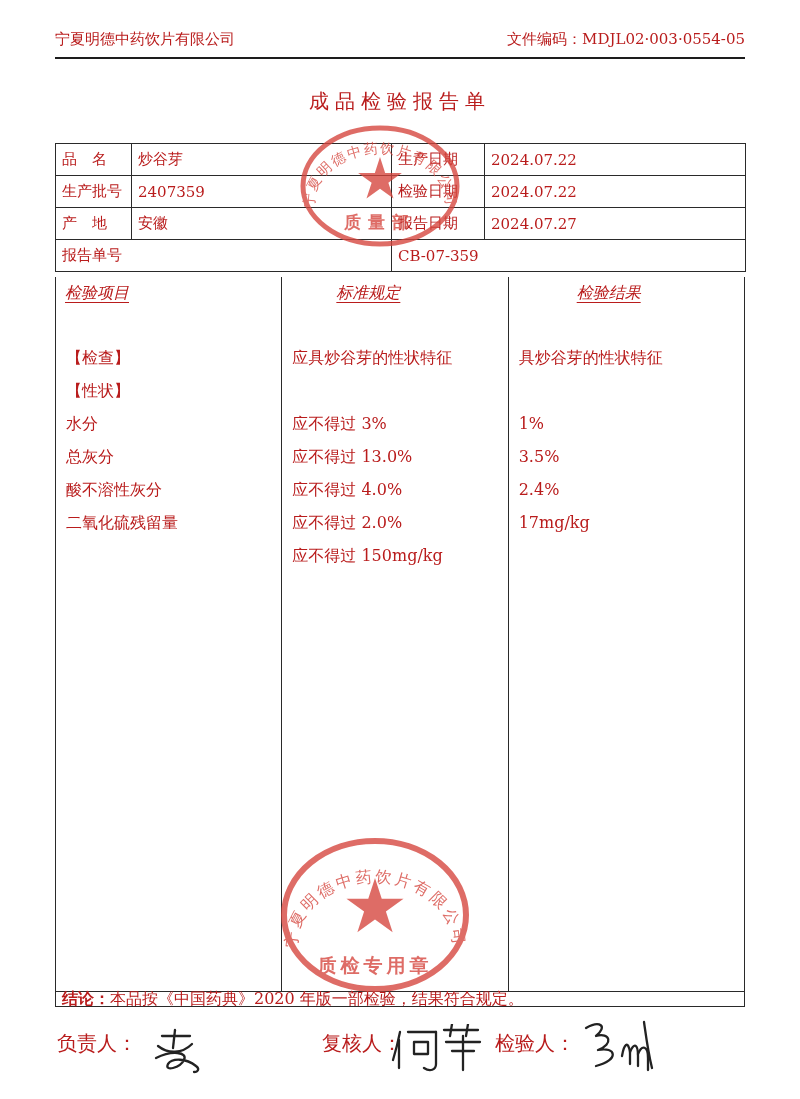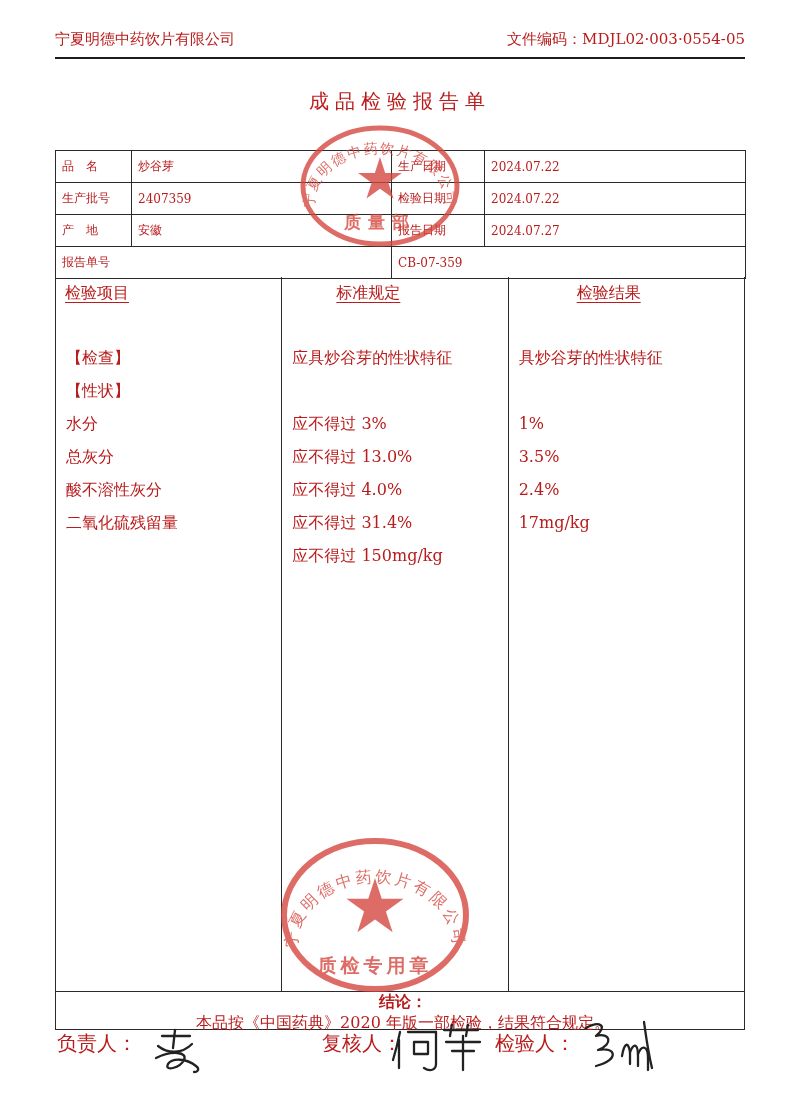--- a/index.html
+++ b/index.html
@@ -13,22 +13,22 @@
   .doc-header {
     position:absolute; left:55px; top:30px; width:690px;
     display:flex; justify-content:space-between; align-items:flex-end;
     font-size:15px; padding-bottom:8px; border-bottom:2px solid #1d1d1d;
   }
   .title {
     position:absolute; left:0; top:88px; width:100%;
     text-align:center; font-size:20px; font-weight:normal; letter-spacing:6px;
   }
   table.info-table {
-    position:absolute; left:55px; top:150px; width:690px;
-    border-collapse:collapse; table-layout:fixed; font-size:12px;border-radius:10px;
+    position:absolute; left:55px; top:143px; width:690px;
+    border-collapse:collapse; table-layout:fixed; font-size:15px;border-radius:10px;
   }
   table.info-table td {
     border:1.5px solid #2a2a2a; height:32px; padding:0 6px;
     white-space:nowrap; overflow:hidden;
   }
   td.cell-label { padding-left:4px; }
   td.cell-label2 { padding-left:8px; }
   td.cell-value, td.cell-value2 { padding-left:10px; }
   .insp-table {
     position:absolute; left:55px; top:277px; width:690px; height:716px;
@@ -37,32 +37,32 @@
     font-size:16px;
   }
   .insp-col { height:100%; }
   .col-item { width:227px; border-right:1.5px solid #2a2a2a; }
   .col-standard { width:227px; border-right:1.5px solid #2a2a2a; }
   .col-result { width:236px; }
   .insp-head {
     margin-top:6px; height:24px;
     text-decoration:underline; text-underline-offset:4px;
     white-space:nowrap;
+    font-style:italic;
   }
   .head-item { padding-left:9px; }
   .head-standard { padding-left:54px; }
   .head-result { padding-left:68px; }
   .insp-lines { margin-top:34px; }
   .line { height:33px; line-height:33px; padding-left:10px; white-space:pre; }
   .conclusion {
-    position:absolute; left:55px; top:991px; width:690px; height:39px;
+    position:absolute; left:55px; top:991px; width:690px; height:16px;
     border:1.5px solid #2a2a2a; background:#fff;
     display:flex; align-items:center; padding-left:6px; font-size:16px;
     white-space:pre;
-    flex-direction:column;
   }
   .c-label { font-weight:bold; }
   .sig-label { position:absolute; top:1030px; font-size:20px; white-space:nowrap; }
   .sig-responsible { left:57px; }
   .sig-reviewer { left:322px; }
   .sig-inspector { left:495px;font-family:Liberation Mono, monospace; }
   .sig-svg { position:absolute; pointer-events:none; }
   .sig-svg path { fill:none; stroke:#222; stroke-width:2.3; stroke-linecap:round; stroke-linejoin:round; }
   .stamp { position:absolute; pointer-events:none; opacity:0.78; }
   .stamp text { font-family:"DejaVu Serif","Liberation Serif",serif; }
@@ -125,21 +125,21 @@
       </div>
     </div>
     <div class="insp-col col-standard">
       <div class="insp-head head-standard">标准规定</div>
       <div class="insp-lines">
         <div class="line">应具炒谷芽的性状特征</div>
         <div class="line"></div>
         <div class="line">应不得过 3%</div>
         <div class="line">应不得过 13.0%</div>
         <div class="line">应不得过 4.0%</div>
-        <div class="line">应不得过 31.4%</div>
+        <div class="line">应不得过 2.0%</div>
         <div class="line">应不得过 150mg/kg</div>
       </div>
     </div>
     <div class="insp-col col-result">
       <div class="insp-head head-result">检验结果</div>
       <div class="insp-lines">
         <div class="line">具炒谷芽的性状特征</div>
         <div class="line"></div>
         <div class="line">1%</div>
         <div class="line">3.5%</div>

